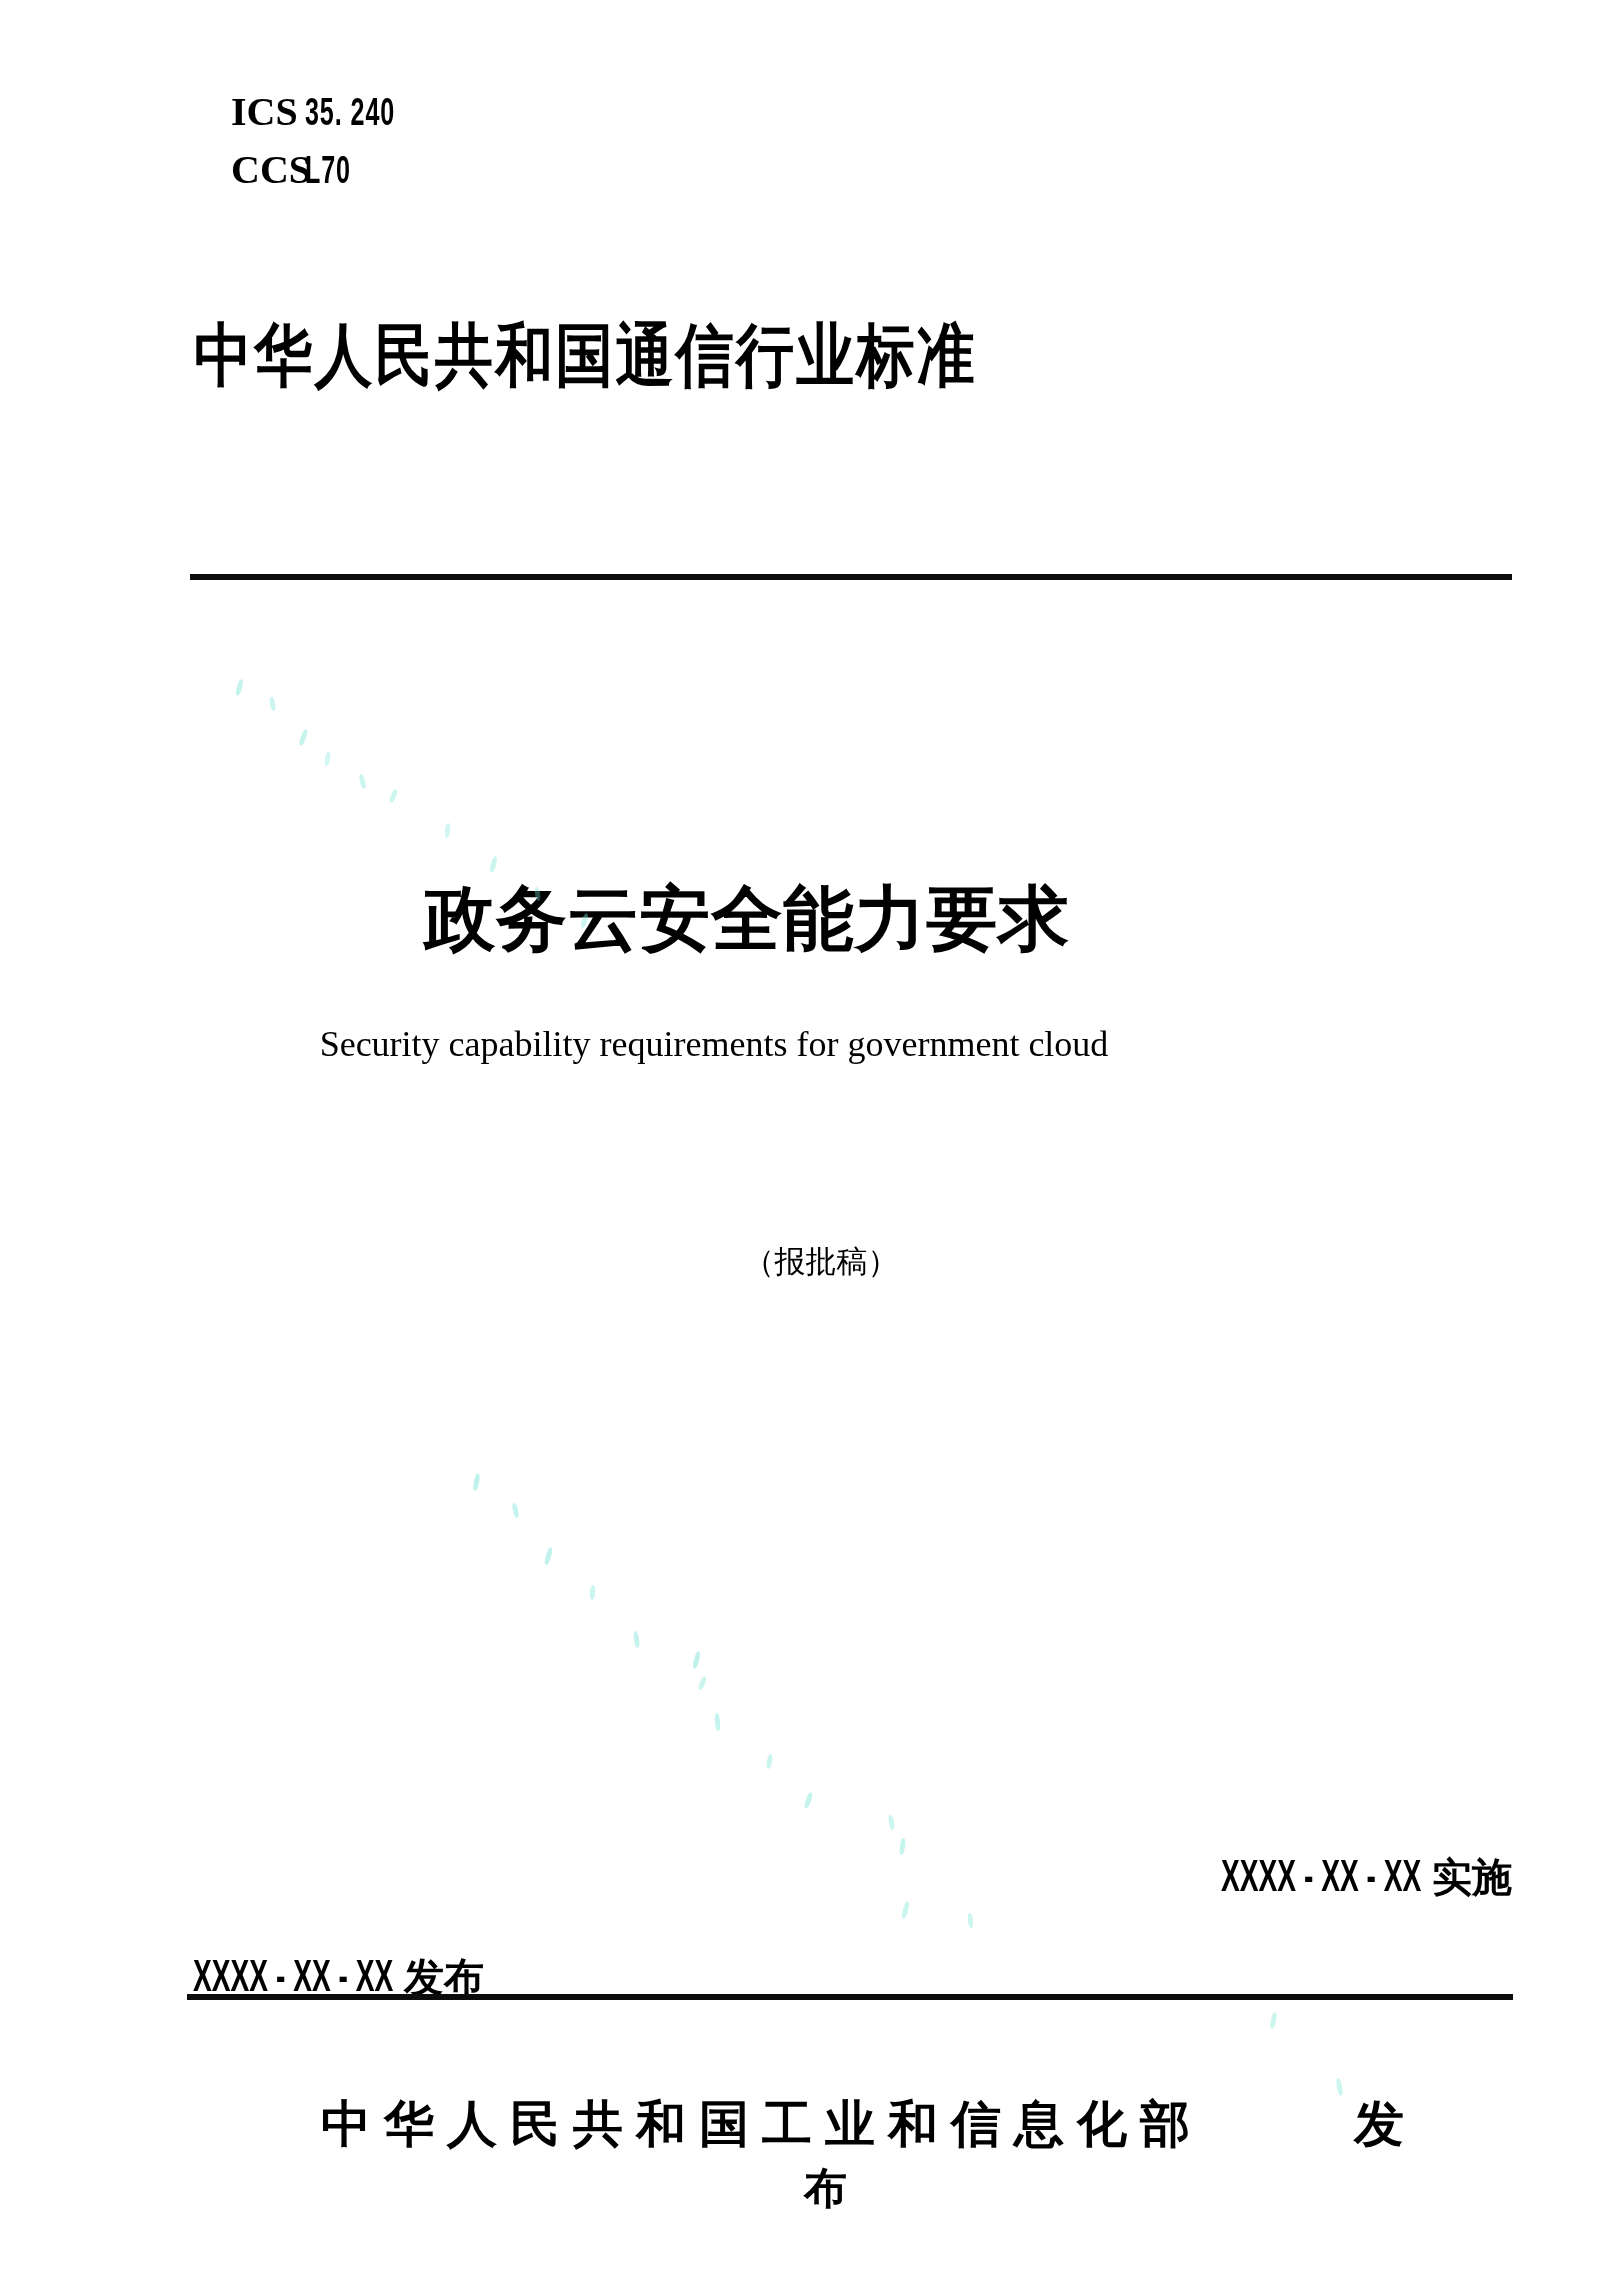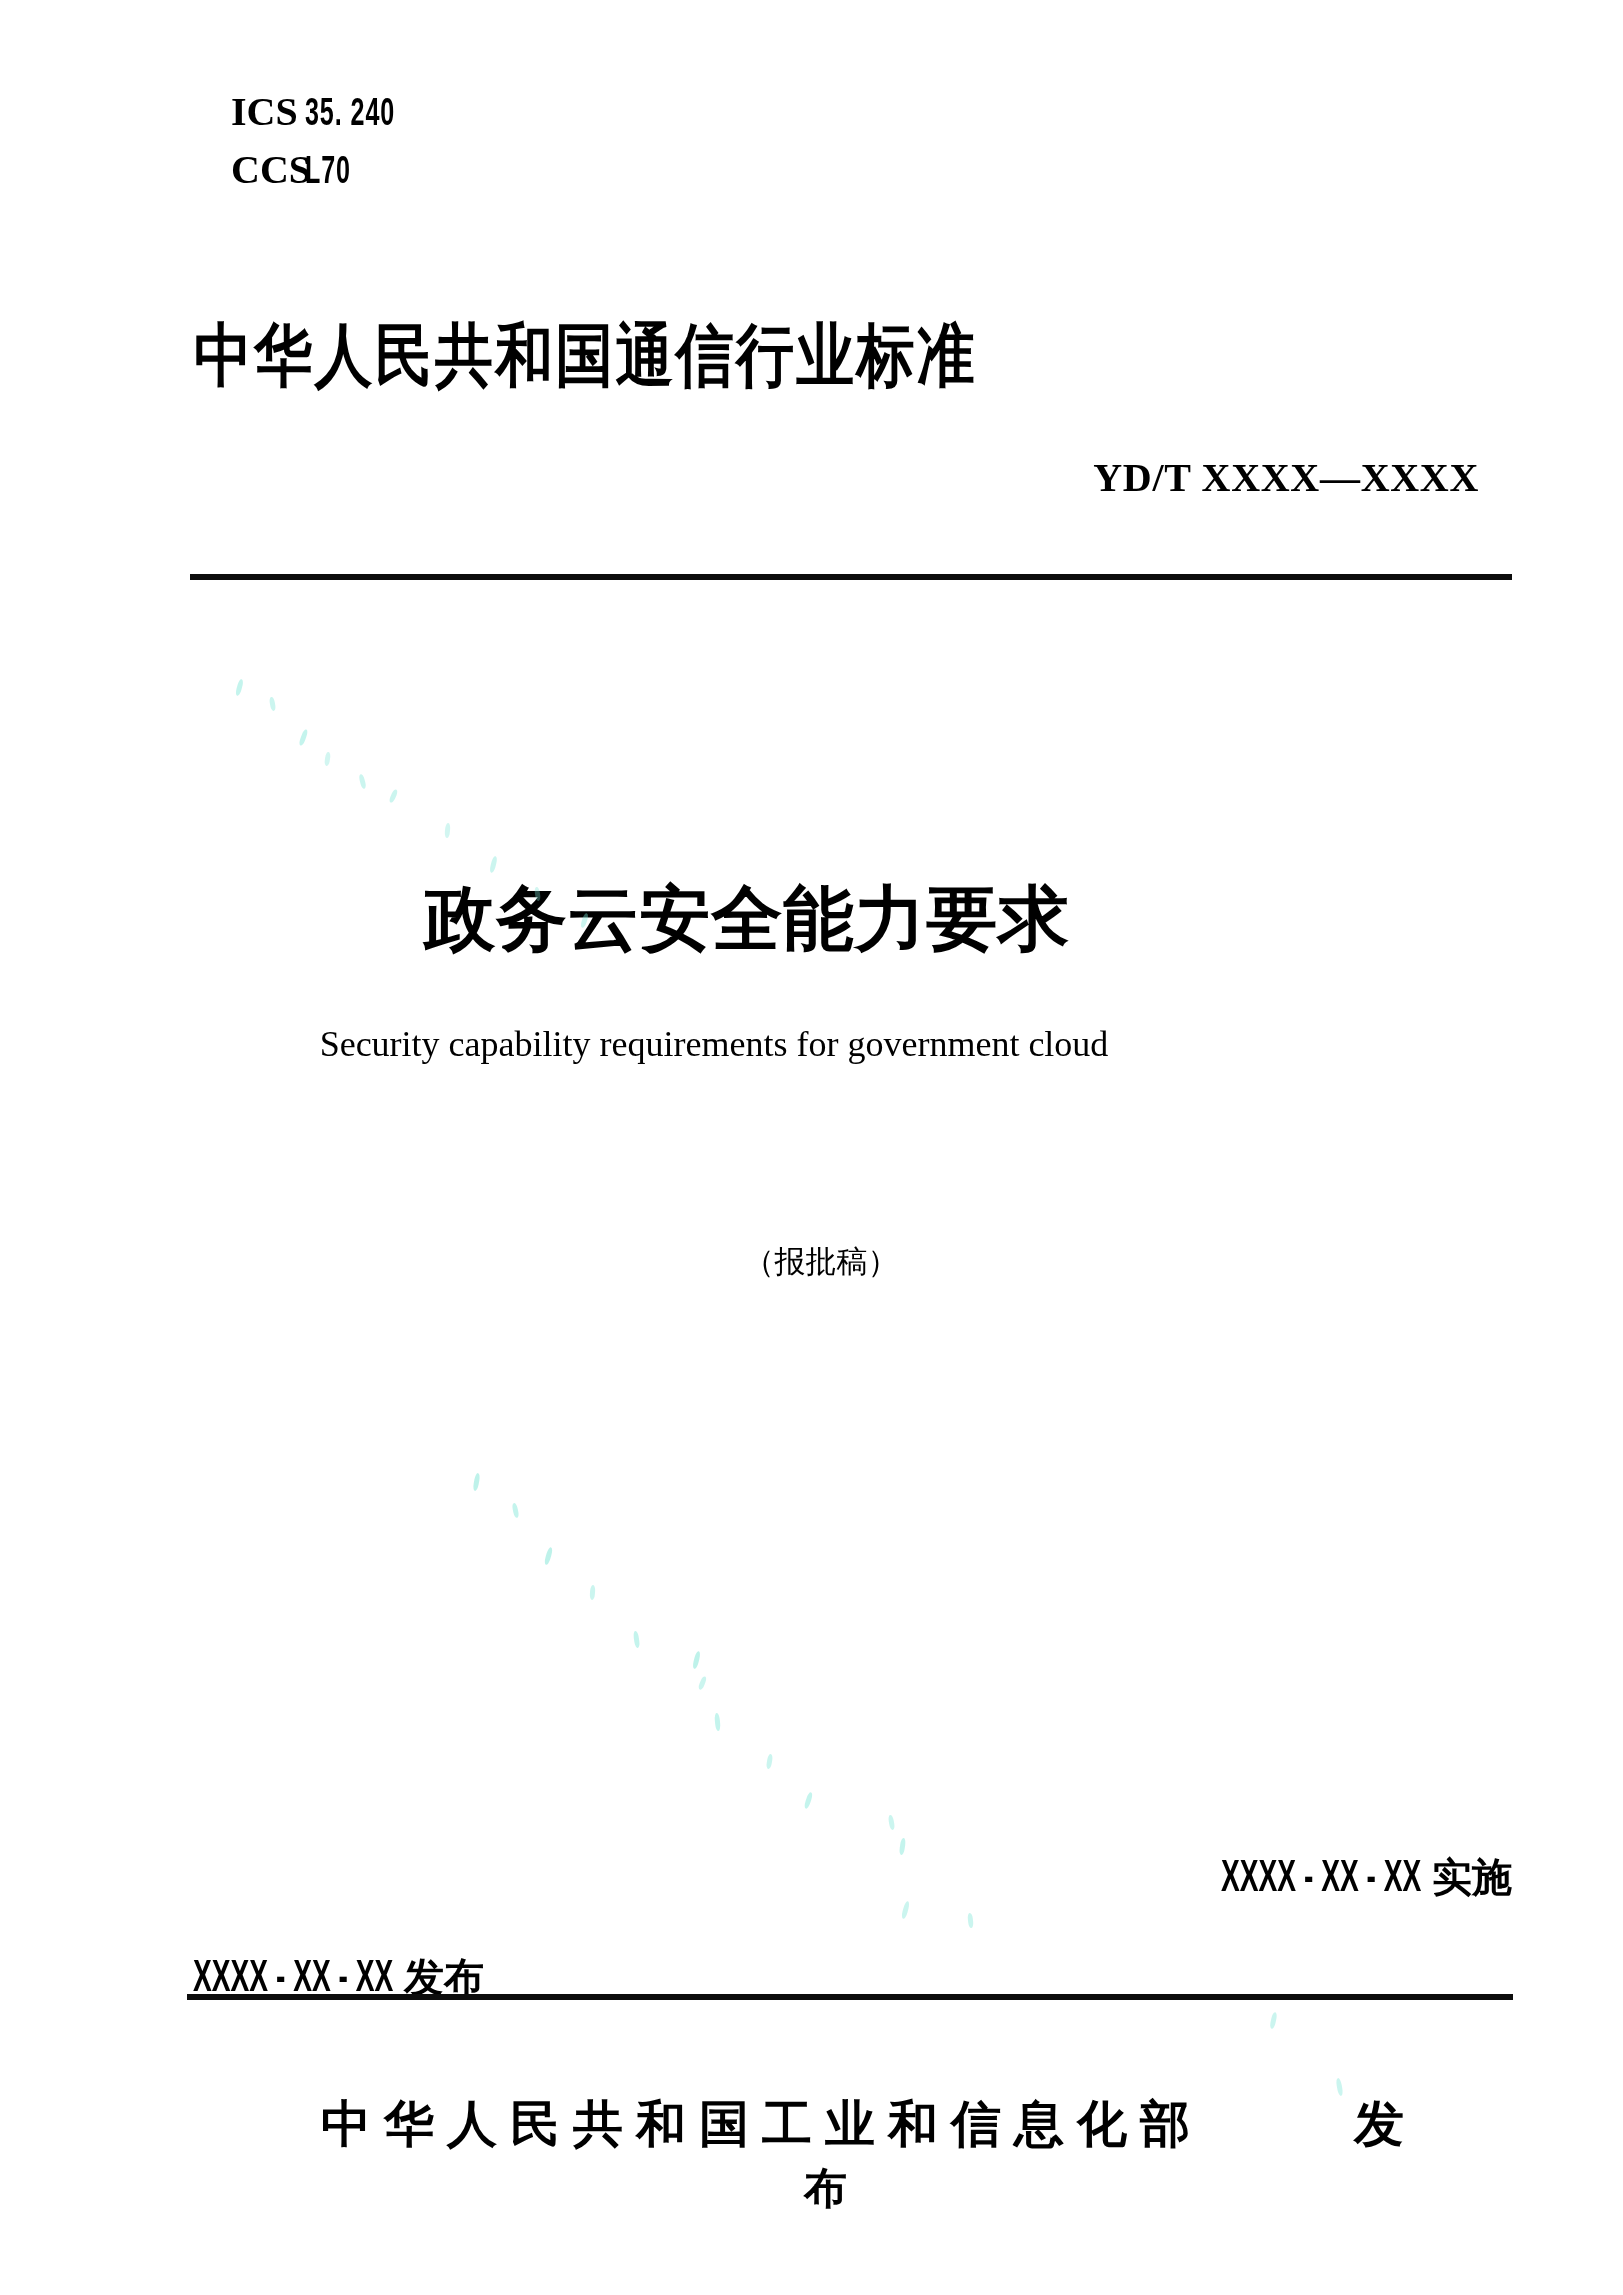--- a/index.html
+++ b/index.html
@@ -50,21 +50,20 @@
       <span class="code-label">ICS</span><span class="code-value">35. 240</span>
     </div>
     <div class="code-row">
       <span class="code-label">CCS</span><span class="code-value">L70</span>
     </div>
   </div>
 
 
   <div class="std-type">中华人民共和国通信行业标准</div>
 
-  <div class="std-number">YD/T XXXX—XXXX</div>
 
   <div class="rule rule-top"></div>
 
   <div class="title-cn">政务云安全能力要求</div>
   <div class="title-en">Security capability requirements for government cloud</div>
   <div class="draft-note">（报批稿）</div>
 
   <div id="specks">
       <div class="speck" style="left: 237px; top: 679px; height: 16.5px; opacity: 0.45; transform: rotate(15deg);"></div>
       <div class="speck" style="left: 270px; top: 697px; height: 13.7px; opacity: 0.4; transform: rotate(-10deg);"></div>

